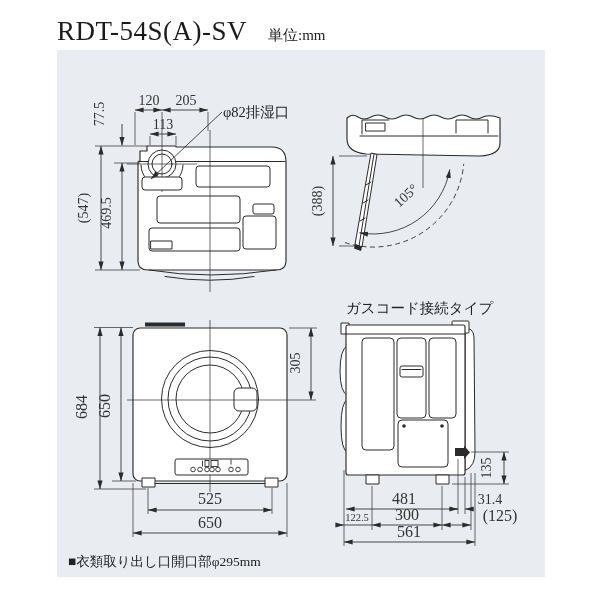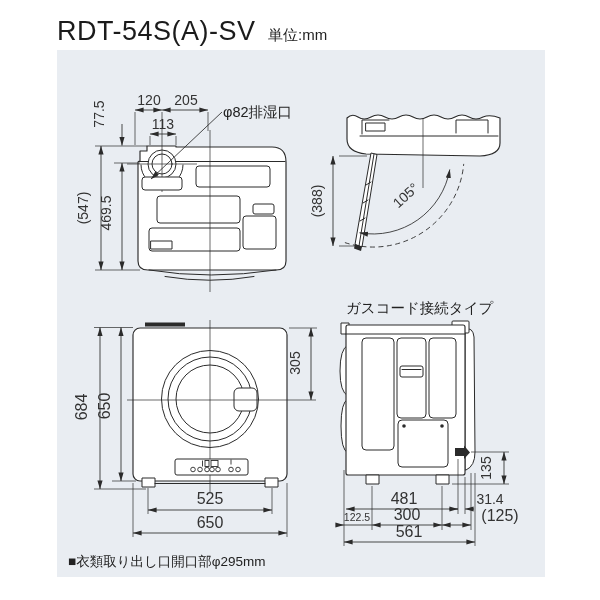--- a/index.html
+++ b/index.html
@@ -1,20 +1,20 @@
 <!DOCTYPE html>
 <html style="--c-page_bg: #ffffff; --c-panel_bg: #e9edf2; --c-line: #2b2b2b; --c-text: #333333;"><head>
 <meta charset="utf-8">
 <style>
   :root{
     --c-page_bg:#ffffff; --c-panel_bg:#e9edf2; --c-line:#2b2b2b; --c-text:#333333;
   }
   html,body{margin:0;padding:0;background:#fff;}
   #stage{position:relative;width:540px;height:600px;background:var(--c-page_bg);
-         font-family:Liberation Sans, sans-serif;}
+         font-family:Liberation Serif, serif;}
   svg{position:absolute;left:0;top:0;}
   .outline{fill:#ffffff;stroke:var(--c-line);stroke-width:1.15;stroke-linejoin:round;}
   .shape{fill:#ffffff;stroke:var(--c-line);stroke-width:1;stroke-linejoin:round;}
   .ln{fill:none;stroke:var(--c-line);stroke-width:1;stroke-linejoin:round;stroke-linecap:round;}
   .cl{fill:none;stroke:var(--c-line);stroke-width:0.7;}
   .dim{fill:none;stroke:var(--c-line);stroke-width:0.85;}
   .ext{fill:none;stroke:var(--c-line);stroke-width:0.7;}
   .dash{fill:none;stroke:var(--c-line);stroke-width:0.9;stroke-dasharray:5 3.5;}
   .blk{fill:var(--c-line);stroke:none;}
   text{fill:var(--c-text);}

